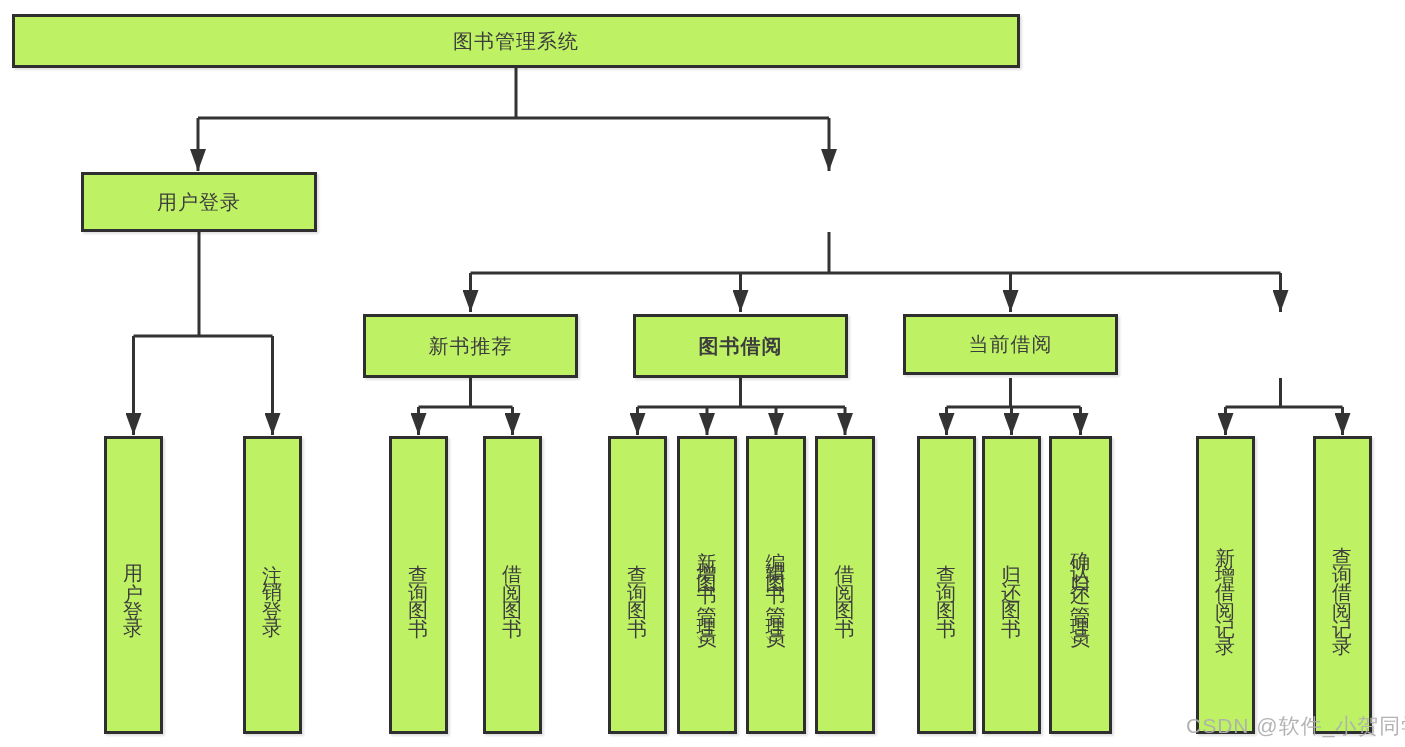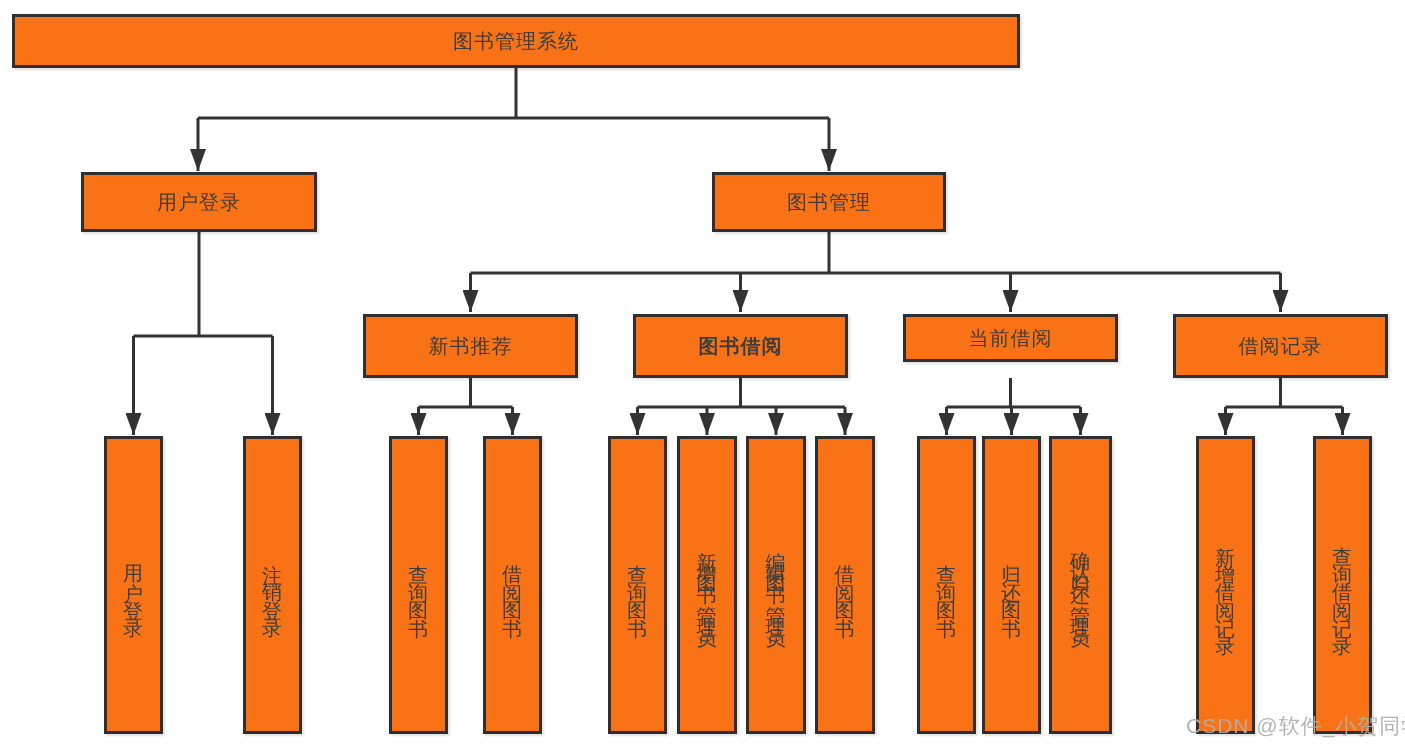--- a/index.html
+++ b/index.html
@@ -6,21 +6,21 @@
   body {
     width: 1405px; height: 747px;
     background: #ffffff;
     font-family: "Liberation Sans", "DejaVu Sans", sans-serif;
     position: relative; overflow: hidden;
   }
   .canvas { position: absolute; left: 0; top: 0; width: 1405px; height: 747px; }
   svg.edges { position: absolute; left: 0; top: 0; z-index: 1; }
   .node {
     position: absolute; box-sizing: border-box;
-    background: #f97316; border: 3px solid #2f2f2f;
+    background: #bef264; border: 3px solid #2f2f2f;
     display: flex; align-items: center; justify-content: center;
     z-index: 2;
     box-shadow: 2px 2px 2px rgba(0,0,0,0.12);
   }
   .hnode { font-size: 20px; color: #3d3d3d; letter-spacing: 1px; }
   .vnode .vtext {
     writing-mode: vertical-rl; text-orientation: mixed;
     font-size: 20px; line-height: 22px; letter-spacing: 18px;
     color: #3d3d3d; white-space: nowrap;
   }
@@ -86,35 +86,29 @@
     </g>
   </svg>
 
   <div class="node hnode" style="left:12px; top:14px; width:1008px; height:54px;">
     <span>图书管理系统</span>
   </div>
 
   <div class="node hnode" style="left:81px; top:172px; width:236px; height:60px;">
     <span>用户登录</span>
   </div>
-  <div class="node hnode" style="left:712px; top:172px; width:234px; height:60px;">
-    <span>图书管理</span>
-  </div>
 
   <div class="node hnode" style="left:363px; top:314px; width:215px; height:64px;justify-content:center;">
     <span>新书推荐</span>
   </div>
   <div class="node hnode" style="left:633px; top:314px; width:215px; height:64px;font-weight:bold;">
     <span>图书借阅</span>
   </div>
-  <div class="node hnode" style="left:903px; top:314px; width:215px; height:48px;">
+  <div class="node hnode" style="left:903px; top:314px; width:215px; height:61px;">
     <span>当前借阅</span>
-  </div>
-  <div class="node hnode" style="left:1173px; top:314px; width:215px; height:64px;">
-    <span>借阅记录</span>
   </div>
 
   <div class="node vnode" style="left:104px; top:436px; width:59px; height:298px;">
     <span class="vtext">用户登录</span>
   </div>
   <div class="node vnode" style="left:243px; top:436px; width:59px; height:298px;">
     <span class="vtext">注销登录</span>
   </div>
 
   <div class="node vnode" style="left:389px; top:436px; width:59px; height:298px;">

